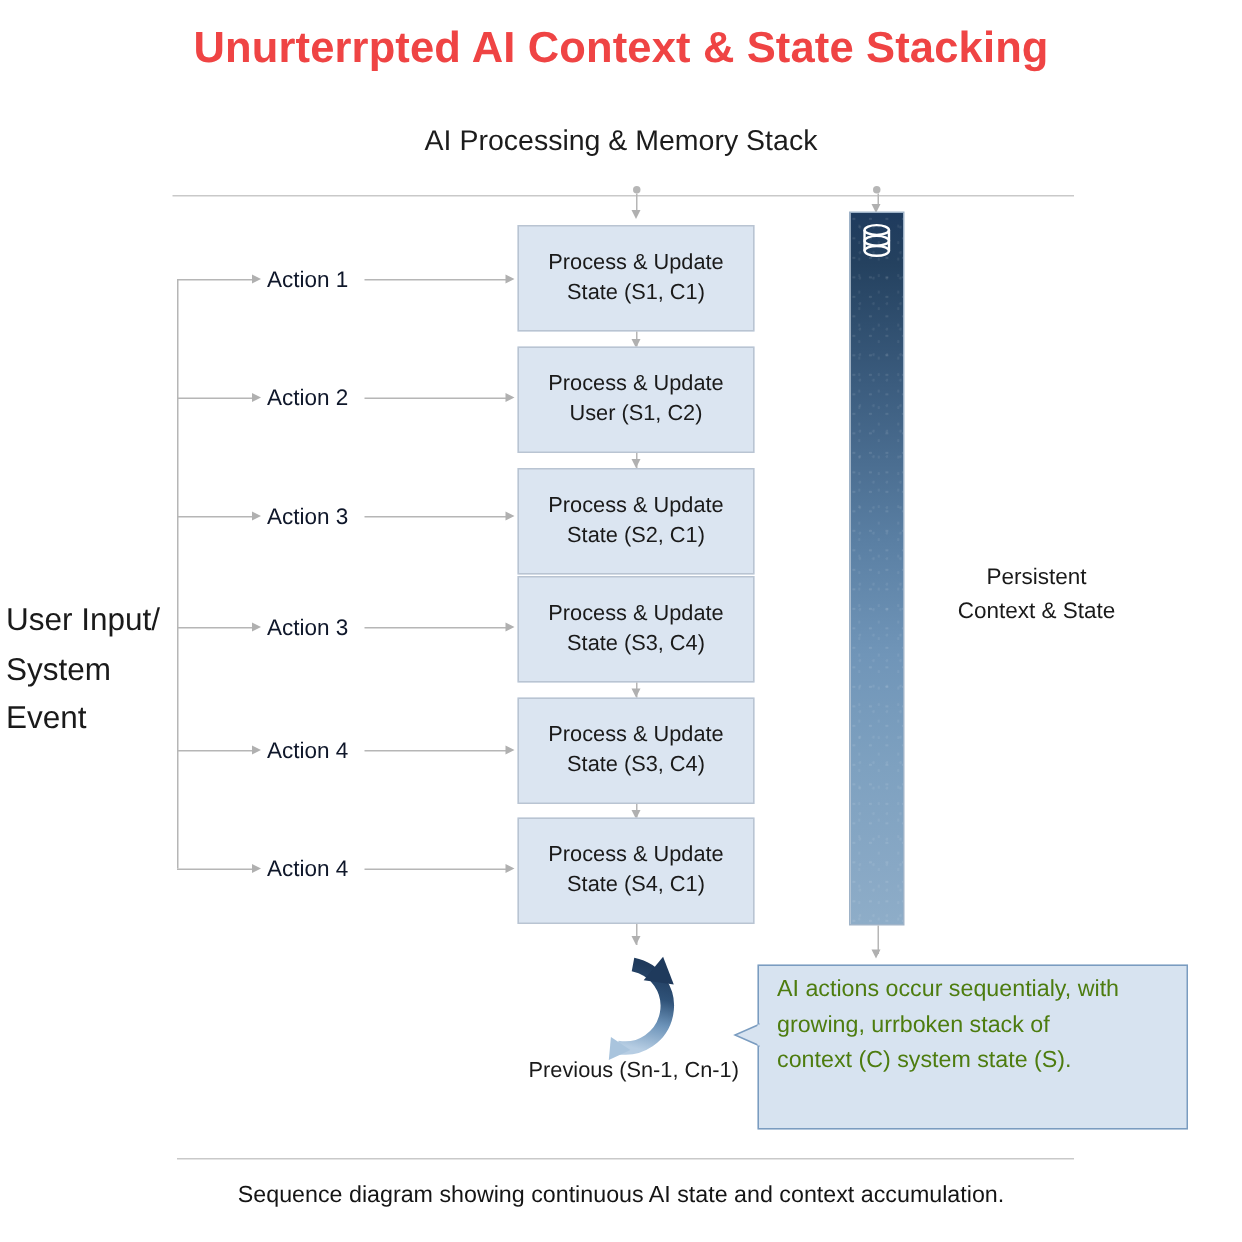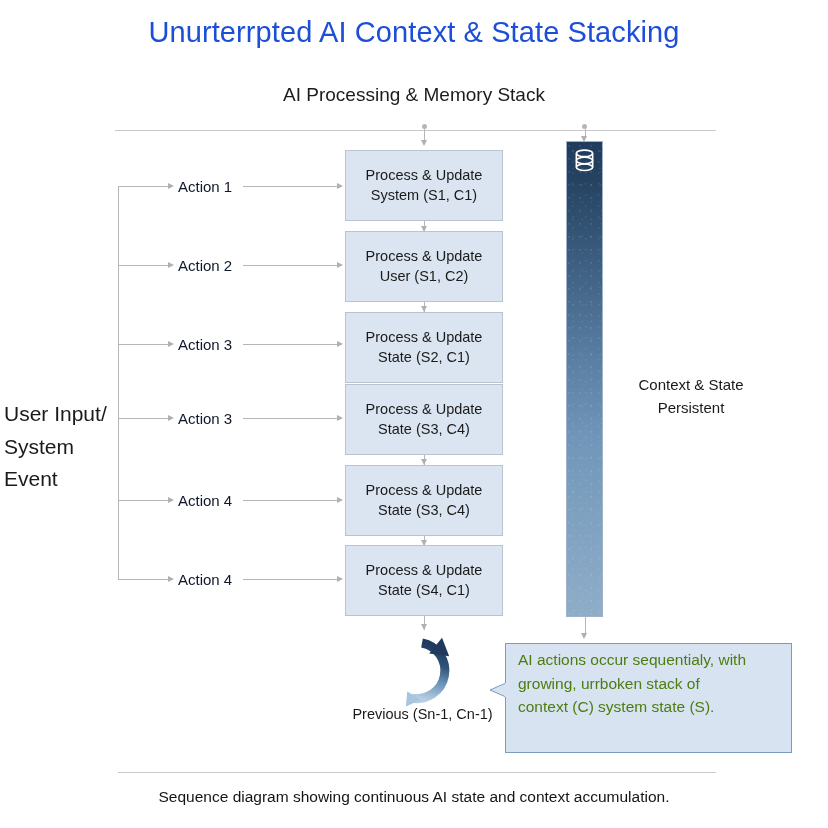--- a/index.html
+++ b/index.html
@@ -21,23 +21,23 @@
     width: 828px;
     height: 828px;
   }
   .abs { position: absolute; }
 
   
   #page-title {
     left: 0; top: 16px; width: 828px;
     text-align: center;
     font-size: 29px;
-    font-weight: 400;
+    font-weight: 700;
     letter-spacing: 0.1px;
-    color: #1d4ed8;
+    color: #ef4444;
   }
 
   
   #diagram-subtitle {
     left: 0; top: 84px; width: 828px;
     text-align: center;
     font-size: 19px;
     font-weight: 400;
     color: #1c1c1c;
   }
@@ -231,21 +231,21 @@
     <div>System Event</div>
   </div>
 
   <div class="abs branch" style="top:186px;"></div>
   <div class="abs branch-head" style="left:168px; top:182.5px;"></div>
   <div class="abs action-label" style="left:178px; top:178px;">Action 1</div>
   <div class="abs act-conn" style="left:243px; top:186px;"></div>
   <div class="abs branch-head" style="left:337px; top:182.5px;"></div>
   <div class="abs proc-box" style="top:150px;">
     <div class="proc-line">Process &amp; Update</div>
-    <div class="proc-line">System (S1, C1)</div>
+    <div class="proc-line">State (S1, C1)</div>
   </div>
 
   <div class="abs vconn" style="top:221px; height:12px;"></div>
   <div class="abs vhead" style="top:226px;"></div>
 
   <div class="abs branch" style="top:265px;"></div>
   <div class="abs branch-head" style="left:168px; top:261.5px;"></div>
   <div class="abs action-label" style="left:178px; top:257px;">Action 2</div>
   <div class="abs act-conn" style="left:243px; top:265px;"></div>
   <div class="abs branch-head" style="left:337px; top:261.5px;"></div>
@@ -312,22 +312,22 @@
     <ellipse cx="12" cy="5" rx="8.5" ry="3.4" fill="none" stroke="#ffffff" stroke-width="1.7"></ellipse>
     <path d="M3.5 5 V12.5" fill="none" stroke="#ffffff" stroke-width="1.7"></path>
     <path d="M20.5 5 V12.5" fill="none" stroke="#ffffff" stroke-width="1.7"></path>
     <ellipse cx="12" cy="12.5" rx="8.5" ry="3.4" fill="none" stroke="#ffffff" stroke-width="1.7"></ellipse>
     <path d="M3.5 12.5 V19.5" fill="none" stroke="#ffffff" stroke-width="1.7"></path>
     <path d="M20.5 12.5 V19.5" fill="none" stroke="#ffffff" stroke-width="1.7"></path>
     <ellipse cx="12" cy="19.5" rx="8.5" ry="3.4" fill="none" stroke="#ffffff" stroke-width="1.7"></ellipse>
   </svg>
 
   <div class="abs" id="persistent-label">
+    <div>Persistent</div>
     <div>Context &amp; State</div>
-    <div>Persistent</div>
   </div>
 
   <div class="abs" style="left:584.5px; top:617px; width:1px; height:19px; background:#b6b6b6;"></div>
   <div class="abs" style="left:581px; top:633px; width:0; height:0; border-top:6px solid #b0b0b0; border-left:3.5px solid transparent; border-right:3.5px solid transparent;"></div>
 
   <svg class="abs" id="retain-arrow" viewBox="0 0 80 74">
     <defs>
       <linearGradient id="retainGrad" x1="0.5" y1="0" x2="0.35" y2="1">
         <stop offset="0%" stop-color="#1f3a5c"></stop>
         <stop offset="35%" stop-color="#2f5278"></stop>

